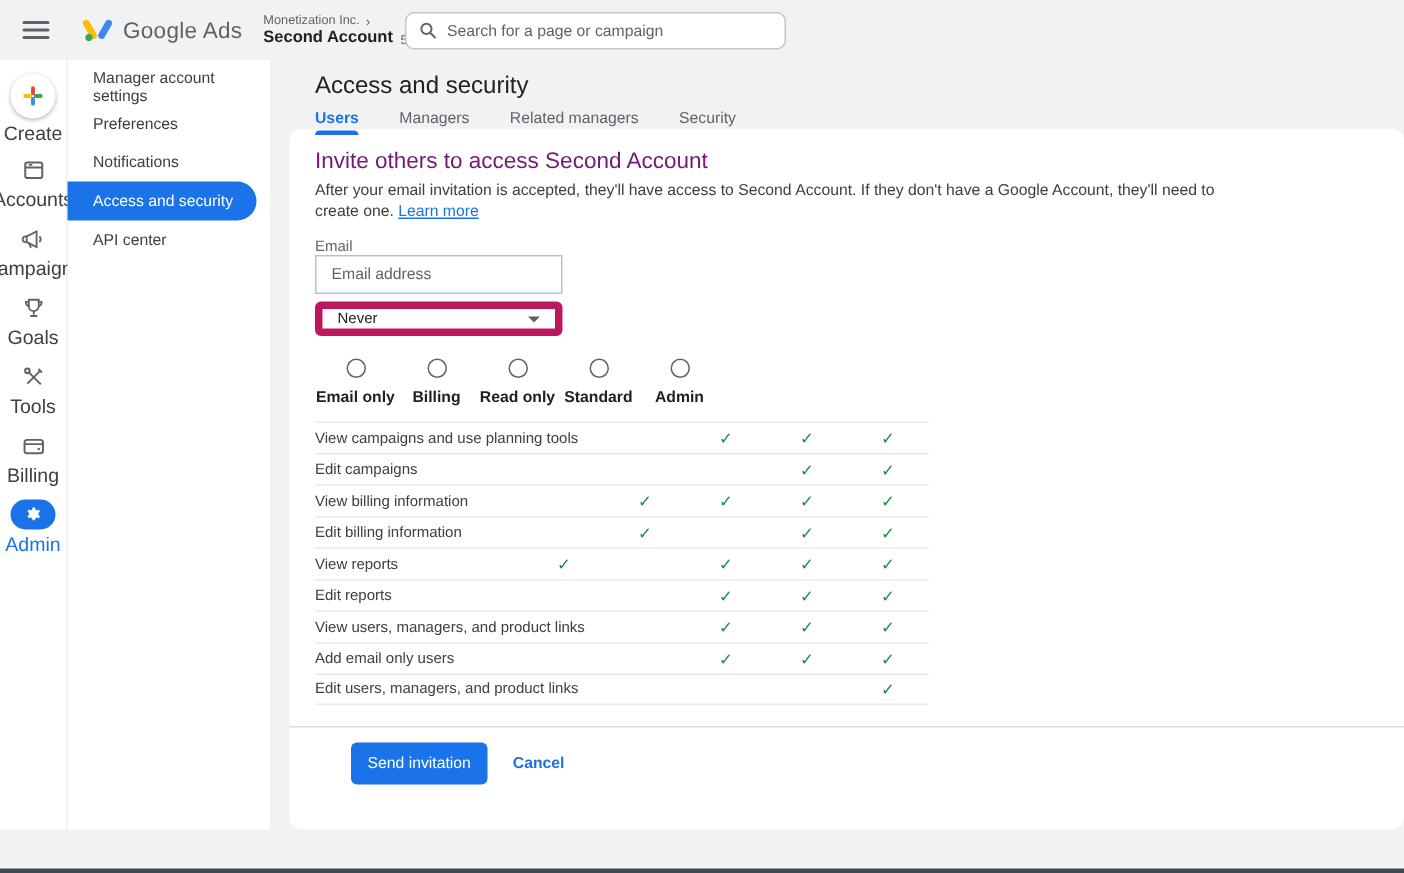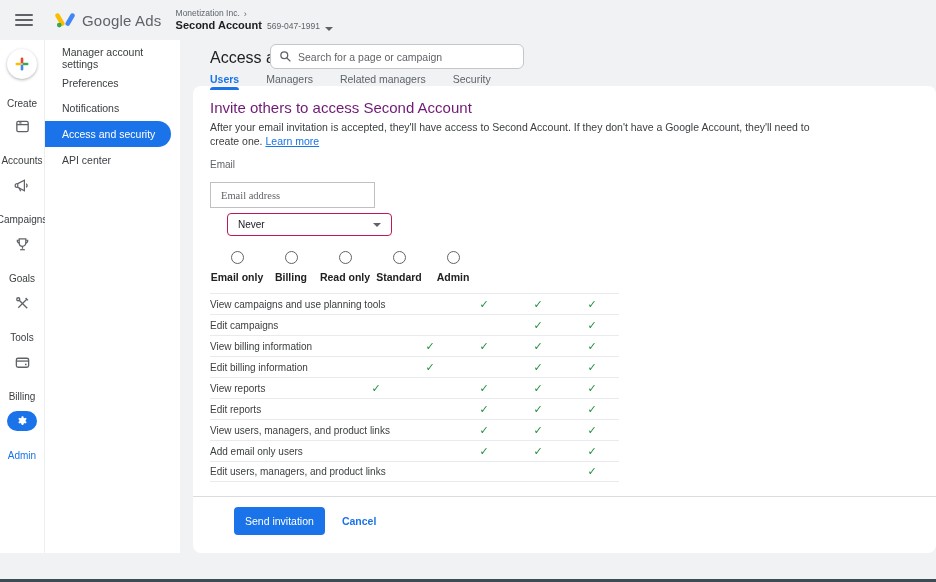--- a/index.html
+++ b/index.html
@@ -12,30 +12,30 @@
   .hamburger span { display:block; height:2px; background:#5f6368; border-radius:1px; }
   .brand { display:flex; align-items:center; margin-left:22px; gap:7px; cursor:pointer; }
   .brand-text { font-size:15px; color:#5f6368; letter-spacing:.2px; }
   .account-picker { margin-left:14px; line-height:1.15; cursor:pointer; }
   .acct-row1 { font-size:8.5px; color:#5f6368; display:flex; align-items:center; gap:4px; }
   .acct-chev { font-size:9px; color:#5f6368; }
   .acct-row2 { display:flex; align-items:flex-end; gap:5px; }
   .acct-name { font-size:11px; font-weight:bold; color:#202124; }
   .acct-id { font-size:8.5px; color:#5f6368; }
   .caret-down { width:0; height:0; border-left:4px solid transparent; border-right:4px solid transparent; border-top:4.5px solid #5f6368; display:inline-block; }
-  .searchbox { position:absolute; left:270px; top:8px; width:254px; height:25px; background:#fff; border:1px solid #c3c7cb; border-radius:6px; display:flex; align-items:center; padding:0 8px; gap:6px;margin-top:36px; }
+  .searchbox { position:absolute; left:270px; top:8px; width:254px; height:25px; background:#fff; border:1px solid #c3c7cb; border-radius:6px; display:flex; align-items:center; padding:0 8px; gap:6px; }
   .searchbox input { border:none; outline:none; flex:1; font-size:10.5px; color:#202124; font-family:"Liberation Sans",sans-serif; background:transparent; }
   .searchbox input::placeholder { color:#5f6368; }
 
   
   .shell { display:flex; height:513px; }
   .rail { width:45px; background:#fff; border-right:1px solid #eceef0; display:flex; flex-direction:column; align-items:center; padding-top:9px; flex-shrink:0; }
   .rail-item { display:flex; flex-direction:column; align-items:center; margin-bottom:9px; cursor:pointer; width:45px; }
   .rail-item .ric { width:20px; height:20px; display:flex; align-items:center; justify-content:center; }
-  .rail-item .rlabel { font-size:10px; color:#3c4043; margin-top:19px; }
+  .rail-item .rlabel { font-size:13px; color:#3c4043; margin-top:2px; }
   .rail-item.create-button .ric { width:30px; height:30px; background:#fff; border-radius:50%; box-shadow:0 1px 3px rgba(60,64,67,.4); }
   .rail-item.create-button { margin-bottom:7px; }
   .rail-item.selected .ric { background:#1a73e8; border-radius:11px; width:30px; height:20px; color:#fff; }
   .rail-item.selected .rlabel { color:#1a73e8; }
 
   .sidebar { width:135px; background:#fff; padding-top:6px; flex-shrink:0; }
   .side-item { height:24px; display:flex; align-items:center; padding-left:17px; font-size:10.5px; color:#3c4043; cursor:pointer; margin-bottom:1px; }
   .side-item.selected { background:#1a73e8; color:#fff; border-radius:0 14px 14px 0; margin-right:9px; height:26px; }
 
   
@@ -47,23 +47,23 @@
   .tab.selected { color:#1a73e8; font-weight:bold; }
   .tab.selected::after { content:""; position:absolute; left:0; right:0; bottom:0; height:3px; background:#1a73e8; border-radius:3px 3px 0 0; }
 
   .card { background:#fff; border-radius:8px 8px 8px 8px; margin-left:13px; height:467px; padding-left:17px; overflow:hidden; }
   .invite-heading { font-size:15px; font-weight:normal; color:#701a75; margin-top:13px; }
   .invite-desc { font-size:10.5px; color:#3c4043; line-height:14px; margin-top:4px; max-width:600px; }
   .link { color:#1a73e8; cursor:pointer; }
   .link.underlined { text-decoration:underline; }
 
   .field-label { font-size:10px; color:#5f6368; margin-top:11px; }
-  .email-input { margin-top:12px; width:165px; height:26px; border:1px solid #bdc1c6; border-radius:0; padding:0 10px; font-size:10.5px; font-family:Liberation Serif, serif; color:#202124; outline:none; display:block; }
+  .email-input { margin-top:0; width:165px; height:26px; border:1px solid #bdc1c6; border-radius:0; padding:0 10px; font-size:10.5px; font-family:Liberation Sans, sans-serif; color:#202124; outline:none; display:block; }
   .email-input::placeholder { color:#5f6368; }
-  .select-box { margin-top:5px; width:165px; height:23px; border:1px solid #be185d; border-radius:4px; display:flex; align-items:center; justify-content:space-between; padding:0 10px; cursor:pointer;margin-left:17px; }
+  .select-box { margin-top:5px; width:165px; height:23px; border:5px solid #be185d; border-radius:4px; display:flex; align-items:center; justify-content:space-between; padding:0 10px; cursor:pointer; }
   .select-value { font-size:10px; color:#202124; }
 
   .access-row { display:flex; margin-top:15px; align-items:flex-start; }
   .access-left { width:139px; flex-shrink:0; }
   .access-label { font-size:10.5px; color:#3c4043; }
   .hide-link { display:flex; align-items:center; gap:5px; margin-top:9px; font-size:10px; cursor:pointer; }
   .level-cols { display:flex; }
   .level-col { width:54px; display:flex; flex-direction:column; align-items:center; gap:7px; cursor:pointer; }
   .radio { width:13px; height:13px; border:1.8px solid #5f6368; border-radius:50%; background:#fff; }
   .level-name { font-size:10.5px; font-weight:bold; color:#202124; white-space:nowrap; }

